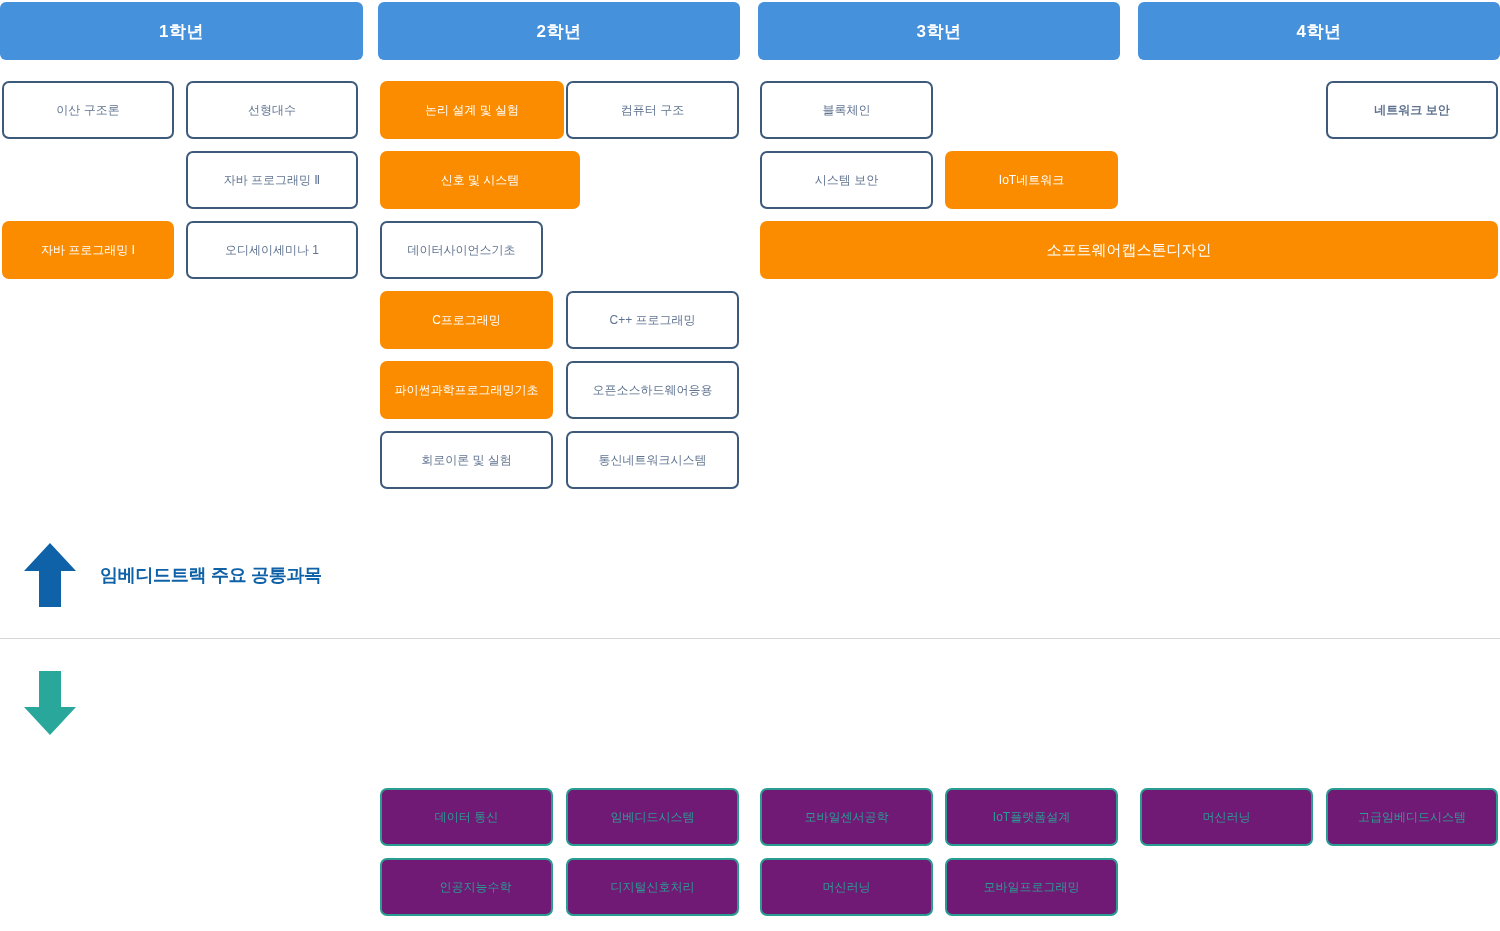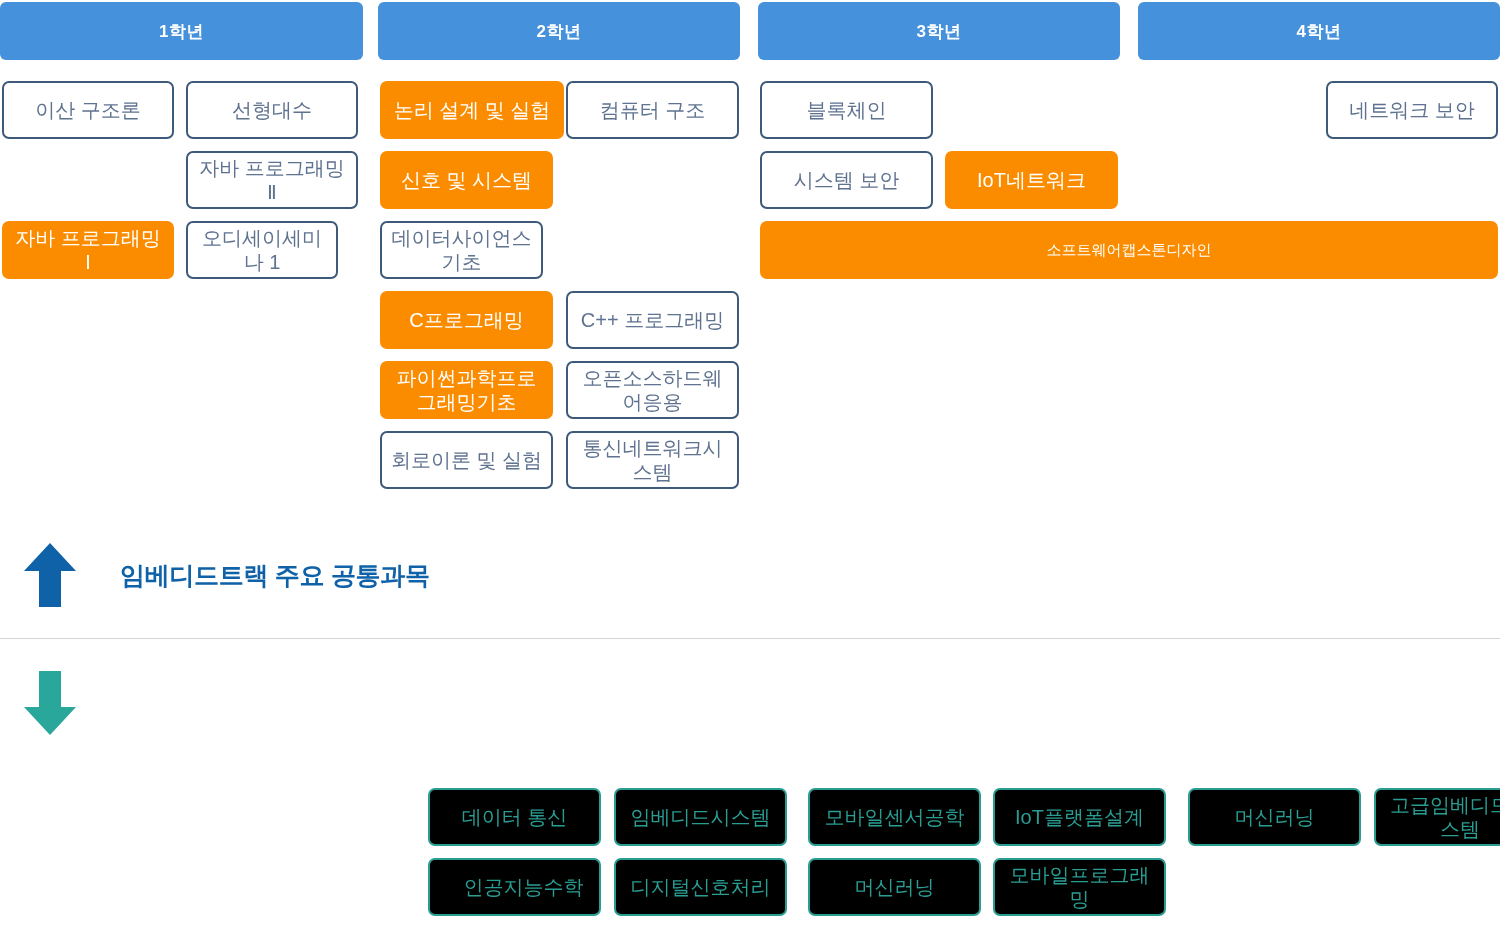--- a/index.html
+++ b/index.html
@@ -35,39 +35,38 @@
   
   .course {
     position: absolute;
     height: 58px;
     box-sizing: border-box;
     border-radius: 7px;
     display: flex;
     align-items: center;
     justify-content: center;
     text-align: center;
-    font-size: 20px;
+    font-size: 12px;
     line-height: 1.2;
     padding: 2px 6px;
   }
   .course.plain {
     background: #ffffff;
     border: 2px solid #3d5a7a;
     color: #5f7390;
   }
   .course.accent {
     background: #fb8c00;
     border: 2px solid #fb8c00;
     color: #ffffff;
   }
   .course.teal {
-    background: #000000;
+    background: #701a75;
     border: 2px solid #2a9d93;
     color: #2a9d93;
-    margin-left: 48px;
   }
   .course.wide {
     font-size: 15px;
   }
 
   
   .band {
     position: absolute;
     left: 0;
     width: 1500px;
@@ -75,24 +74,23 @@
     display: flex;
     align-items: center;
   }
   .band .arrow-slot {
     width: 100px;
     display: flex;
     align-items: center;
     justify-content: center;
   }
   .band .band-label {
-    font-size: 25px;
+    font-size: 18px;
     font-weight: 700;
     letter-spacing: -0.3px;
-    margin-left: 20px;
   }
   .label-common { color: #0f62a8; }
   .label-special { color: #2aa79b; }
 
   .divider {
     position: absolute;
     left: 0;
     top: 638px;
     width: 1500px;
     height: 1px;
@@ -107,29 +105,29 @@
 <div class="year-header" style="left:0px;  top:2px;  width:363px;">1학년</div>
 <div class="year-header" style="left:378px;top:2px;  width:362px;">2학년</div>
 <div class="year-header" style="left:758px;top:2px;  width:362px;">3학년</div>
 <div class="year-header" style="left:1138px;top:2px; width:362px;">4학년</div>
 
 <div class="course plain" style="left:2px;   top:81px; width:172px;">이산 구조론</div>
 <div class="course plain" style="left:186px; top:81px; width:172px;">선형대수</div>
 <div class="course accent" style="left:380px; top:81px; width:184px;">논리 설계 및 실험</div>
 <div class="course plain" style="left:566px; top:81px; width:173px;">컴퓨터 구조</div>
 <div class="course plain" style="left:760px; top:81px; width:173px;">블록체인</div>
-<div class="course plain" style="left:1326px;top:81px; width:172px;">네트워크 보안</div>
+<div class="course plain" style="left:1326px;top:81px; width:172px;font-weight:bold;">네트워크 보안</div>
 
 <div class="course plain" style="left:186px; top:151px; width:172px;">자바 프로그래밍 Ⅱ</div>
-<div class="course accent" style="left:380px; top:151px; width:173px;">신호 및 시스템</div>
+<div class="course accent" style="left:380px; top:151px; width:200px;">신호 및 시스템</div>
 <div class="course plain" style="left:760px; top:151px; width:173px;">시스템 보안</div>
 <div class="course accent" style="left:945px; top:151px; width:173px;">IoT네트워크</div>
 
 <div class="course accent" style="left:2px;   top:221px; width:172px;">자바 프로그래밍 Ⅰ</div>
-<div class="course plain" style="left:186px; top:221px; width:152px;">오디세이세미나 1</div>
+<div class="course plain" style="left:186px; top:221px; width:172px;">오디세이세미나 1</div>
 <div class="course plain" style="left:380px; top:221px; width:163px;">데이터사이언스기초</div>
 <div class="course accent wide" style="left:760px; top:221px; width:738px;">소프트웨어캡스톤디자인</div>
 
 <div class="course accent" style="left:380px; top:291px; width:173px;">C프로그래밍</div>
 <div class="course plain" style="left:566px; top:291px; width:173px;">C++ 프로그래밍</div>
 
 <div class="course accent" style="left:380px; top:361px; width:173px;">파이썬과학프로그래밍기초</div>
 <div class="course plain" style="left:566px; top:361px; width:173px;">오픈소스하드웨어응용</div>
 
 <div class="course plain" style="left:380px; top:431px; width:173px;">회로이론 및 실험</div>

